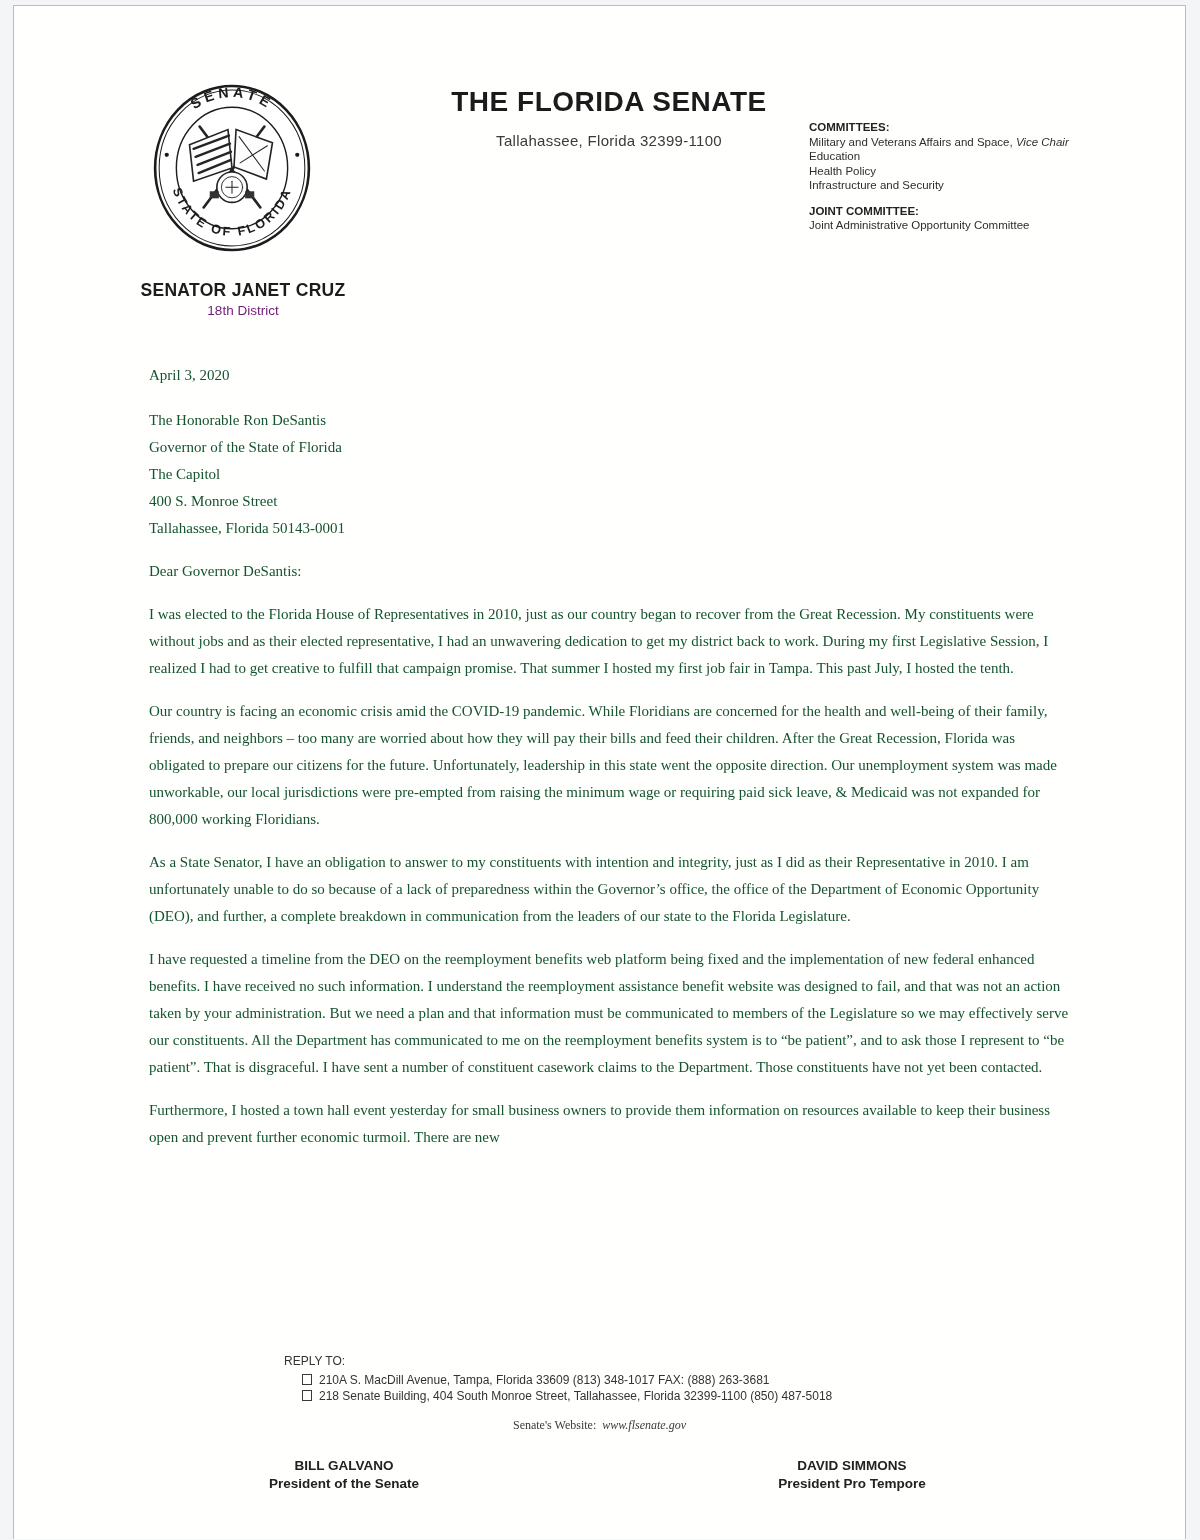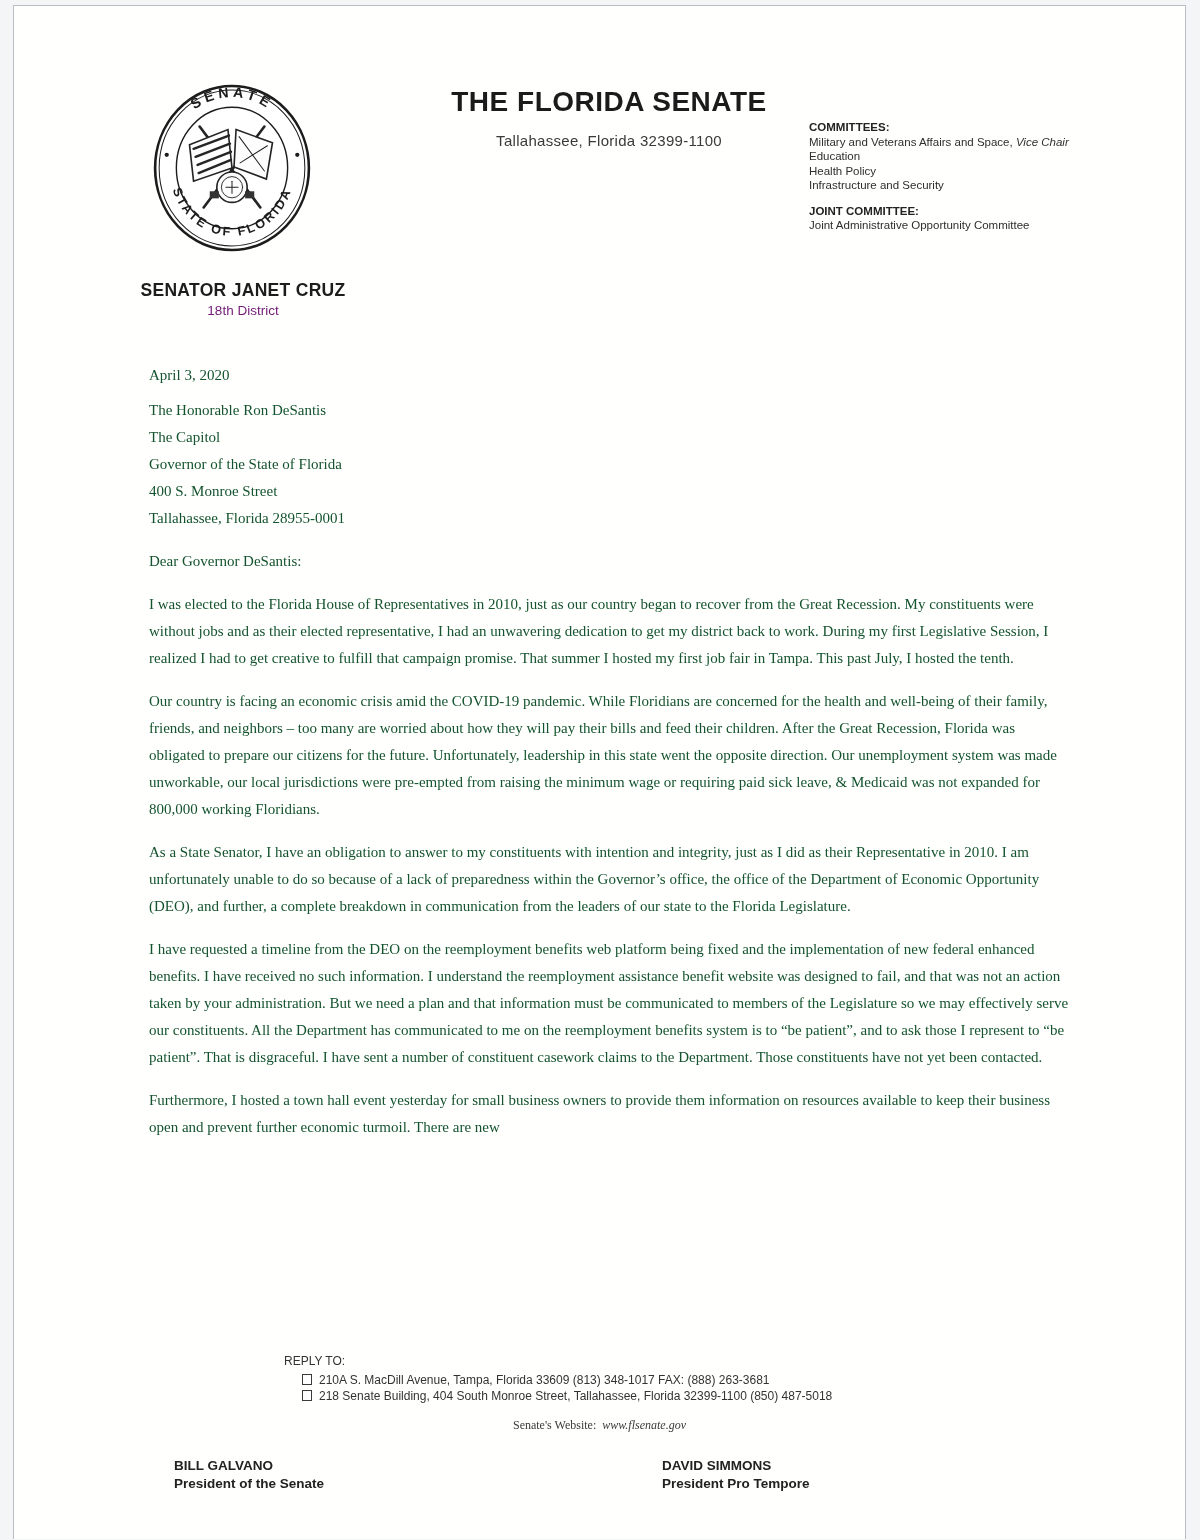--- a/index.html
+++ b/index.html
@@ -19,33 +19,33 @@
   .c-head{font-weight:bold;color:#222;}
   .c-head.joint{margin-top:11px;}
   .c-item i{font-style:italic;}
   .senator{position:absolute;left:109px;top:274px;width:240px;text-align:center;color:#1d1d1d;}
   .s-name{font-weight:bold;font-size:17.5px;letter-spacing:.3px;white-space:nowrap;}
   .s-district{font-size:13.5px;margin-top:2px;color:#701a75;}
 
   
   .body{position:absolute;left:135px;top:356px;width:922px;
         font-family:"Liberation Serif",serif;font-size:15px;line-height:27px;color:#14532d;}
-  .recipient{margin-top:8px;}
+  .recipient{margin-top:18px;}
   .salutation{margin-top:16px;}
   .para{margin:16px 0 0 0;text-align:left;}
 
   
   .replyto{position:absolute;left:270px;top:1347px;font-size:12px;line-height:16.5px;color:#333;}
   .r-lines{margin-left:18px;margin-top:2px;}
   .cbx{display:inline-block;width:8px;height:9px;border:1.2px solid #3a3a3a;
        margin-right:7px;vertical-align:-1px;background:#fff;}
   .website{position:absolute;left:0;top:1412px;width:100%;text-align:center;
            font-size:12px;color:#3a3a3a;font-family:Liberation Serif, serif;}
   .website i{font-style:italic;}
-  .official{position:absolute;top:1451px;color:#222;
+  .official{position:absolute;top:1451px;text-align:center;color:#222;
             font-weight:bold;font-size:13.5px;line-height:18px;}
   .o-left{left:160px;width:340px;}
   .o-right{left:648px;width:380px;}
 </style>
 </head>
 <body>
 
 <div class="sheet">
 
   <div class="seal">
@@ -101,24 +101,24 @@
 
   <div class="senator">
     <div class="s-name">SENATOR JANET CRUZ</div>
     <div class="s-district">18th District</div>
   </div>
 
   <div class="body">
     <div class="date">April 3, 2020</div>
     <div class="recipient">
       <div>The Honorable Ron DeSantis</div>
+      <div>Governor of the State of Florida</div>
       <div>The Capitol</div>
-      <div>Governor of the State of Florida</div>
       <div>400 S. Monroe Street</div>
-      <div>Tallahassee, Florida 28955-0001</div>
+      <div>Tallahassee, Florida 50143-0001</div>
     </div>
     <div class="salutation">Dear Governor DeSantis:</div>
     <p class="para">I was elected to the Florida House of Representatives in 2010, just as our country began to recover from the Great Recession. My constituents were without jobs and as their elected representative, I had an unwavering dedication to get my district back to work. During my first Legislative Session, I realized I had to get creative to fulfill that campaign promise. That summer I hosted my first job fair in Tampa. This past July, I hosted the tenth.</p>
     <p class="para">Our country is facing an economic crisis amid the COVID-19 pandemic. While Floridians are concerned for the health and well-being of their family, friends, and neighbors – too many are worried about how they will pay their bills and feed their children. After the Great Recession, Florida was obligated to prepare our citizens for the future. Unfortunately, leadership in this state went the opposite direction. Our unemployment system was made unworkable, our local jurisdictions were pre-empted from raising the minimum wage or requiring paid sick leave, &amp; Medicaid was not expanded for 800,000 working Floridians.</p>
     <p class="para">As a State Senator, I have an obligation to answer to my constituents with intention and integrity, just as I did as their Representative in 2010. I am unfortunately unable to do so because of a lack of preparedness within the Governor’s office, the office of the Department of Economic Opportunity (DEO), and further, a complete breakdown in communication from the leaders of our state to the Florida Legislature.</p>
     <p class="para">I have requested a timeline from the DEO on the reemployment benefits web platform being fixed and the implementation of new federal enhanced benefits. I have received no such information. I understand the reemployment assistance benefit website was designed to fail, and that was not an action taken by your administration. But we need a plan and that information must be communicated to members of the Legislature so we may effectively serve our constituents. All the Department has communicated to me on the reemployment benefits system is to “be patient”, and to ask those I represent to “be patient”. That is disgraceful. I have sent a number of constituent casework claims to the Department. Those constituents have not yet been contacted.</p>
     <p class="para">Furthermore, I hosted a town hall event yesterday for small business owners to provide them information on resources available to keep their business open and prevent further economic turmoil. There are new</p>
   </div>
 
   <div class="replyto">

